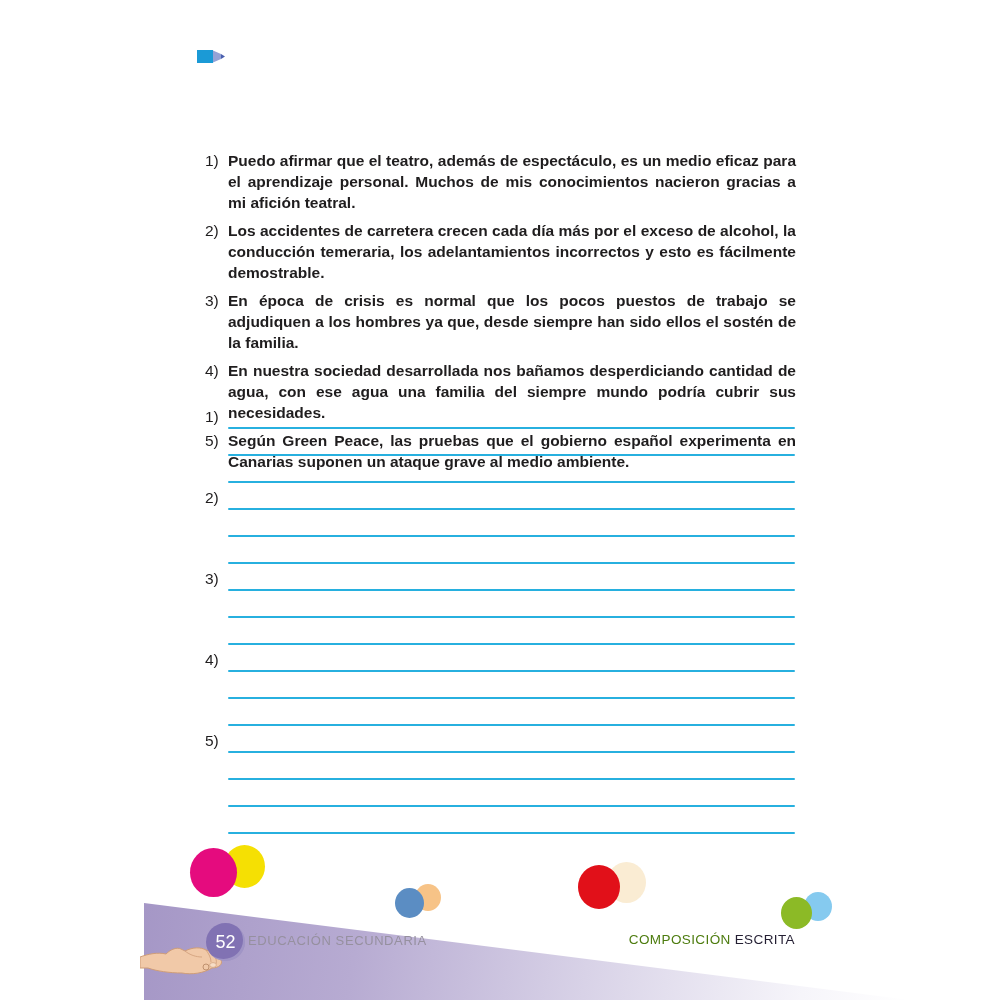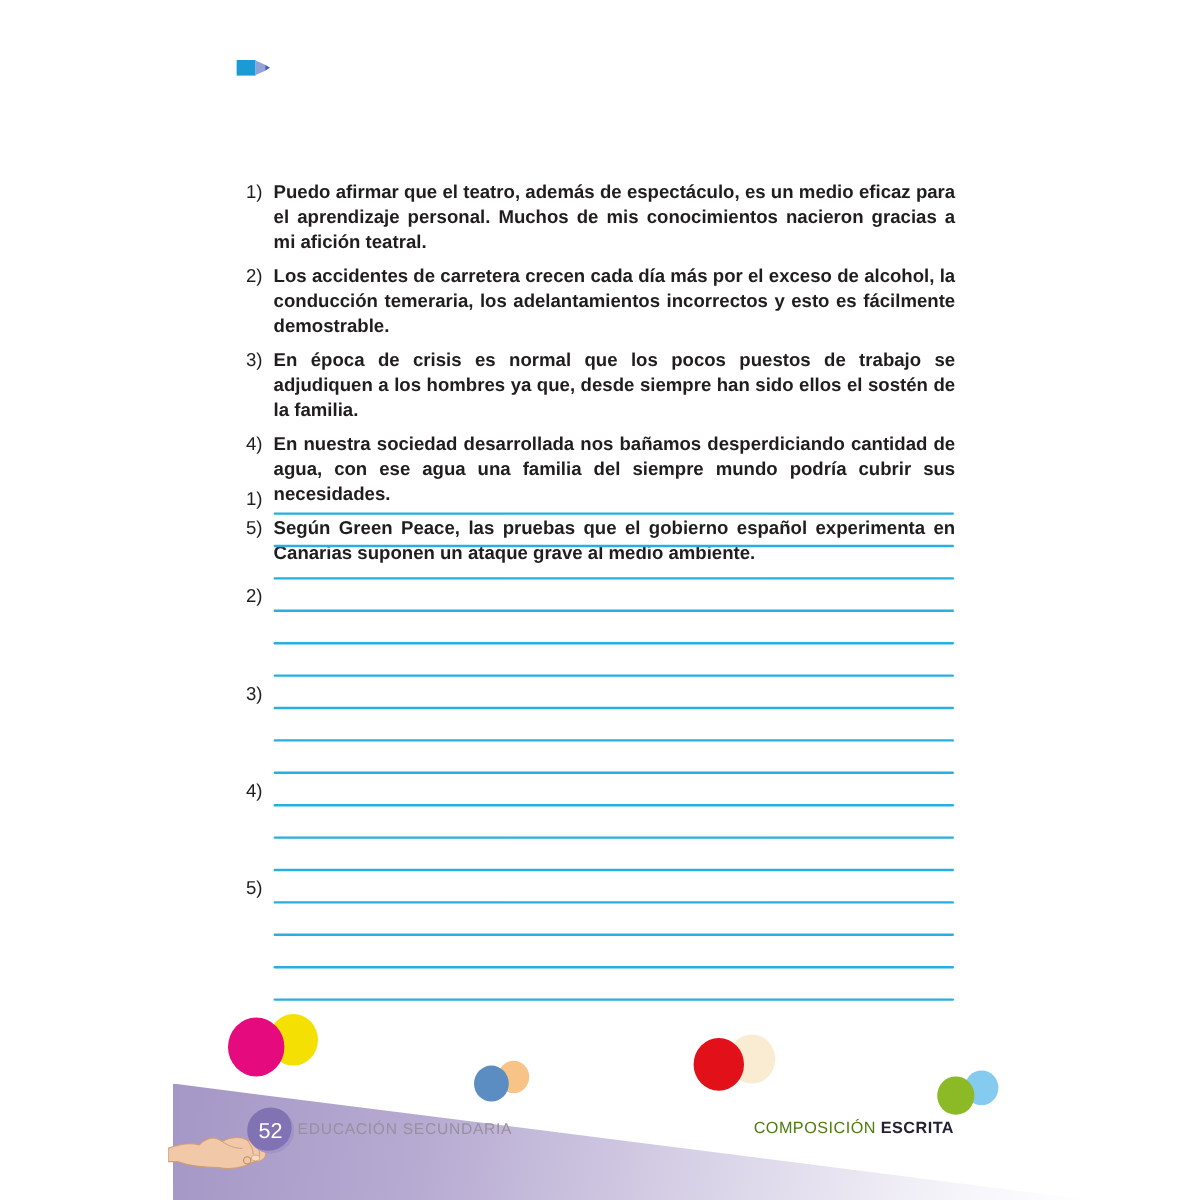--- a/index.html
+++ b/index.html
@@ -61,21 +61,21 @@
     margin-left:24px;
   }
   .series-label{
     position:absolute;left:248px;top:933px;z-index:4;
     font-size:13px;letter-spacing:0.6px;color:#96909f;
   }
   .book-title{
     position:absolute;right:205px;top:932px;z-index:4;
     font-size:13.5px;letter-spacing:0.4px;white-space:nowrap;
   }
-  .book-title .part2{font-weight:bold;margin-left:4px;}
+  .book-title .part2{font-weight:normal;margin-left:4px;}
 </style>
 </head>
 <body>
 
 <div class="page">
 
   <div class="title-row">
     <svg class="pencil" width="28" height="15" viewBox="0 0 28 15">
       <rect x="0" y="1" width="16" height="13" fill="#1b9ad6"></rect>
       <polygon points="16,1.5 24,5 24,10 16,13.5" fill="#93a2d6"></polygon>

